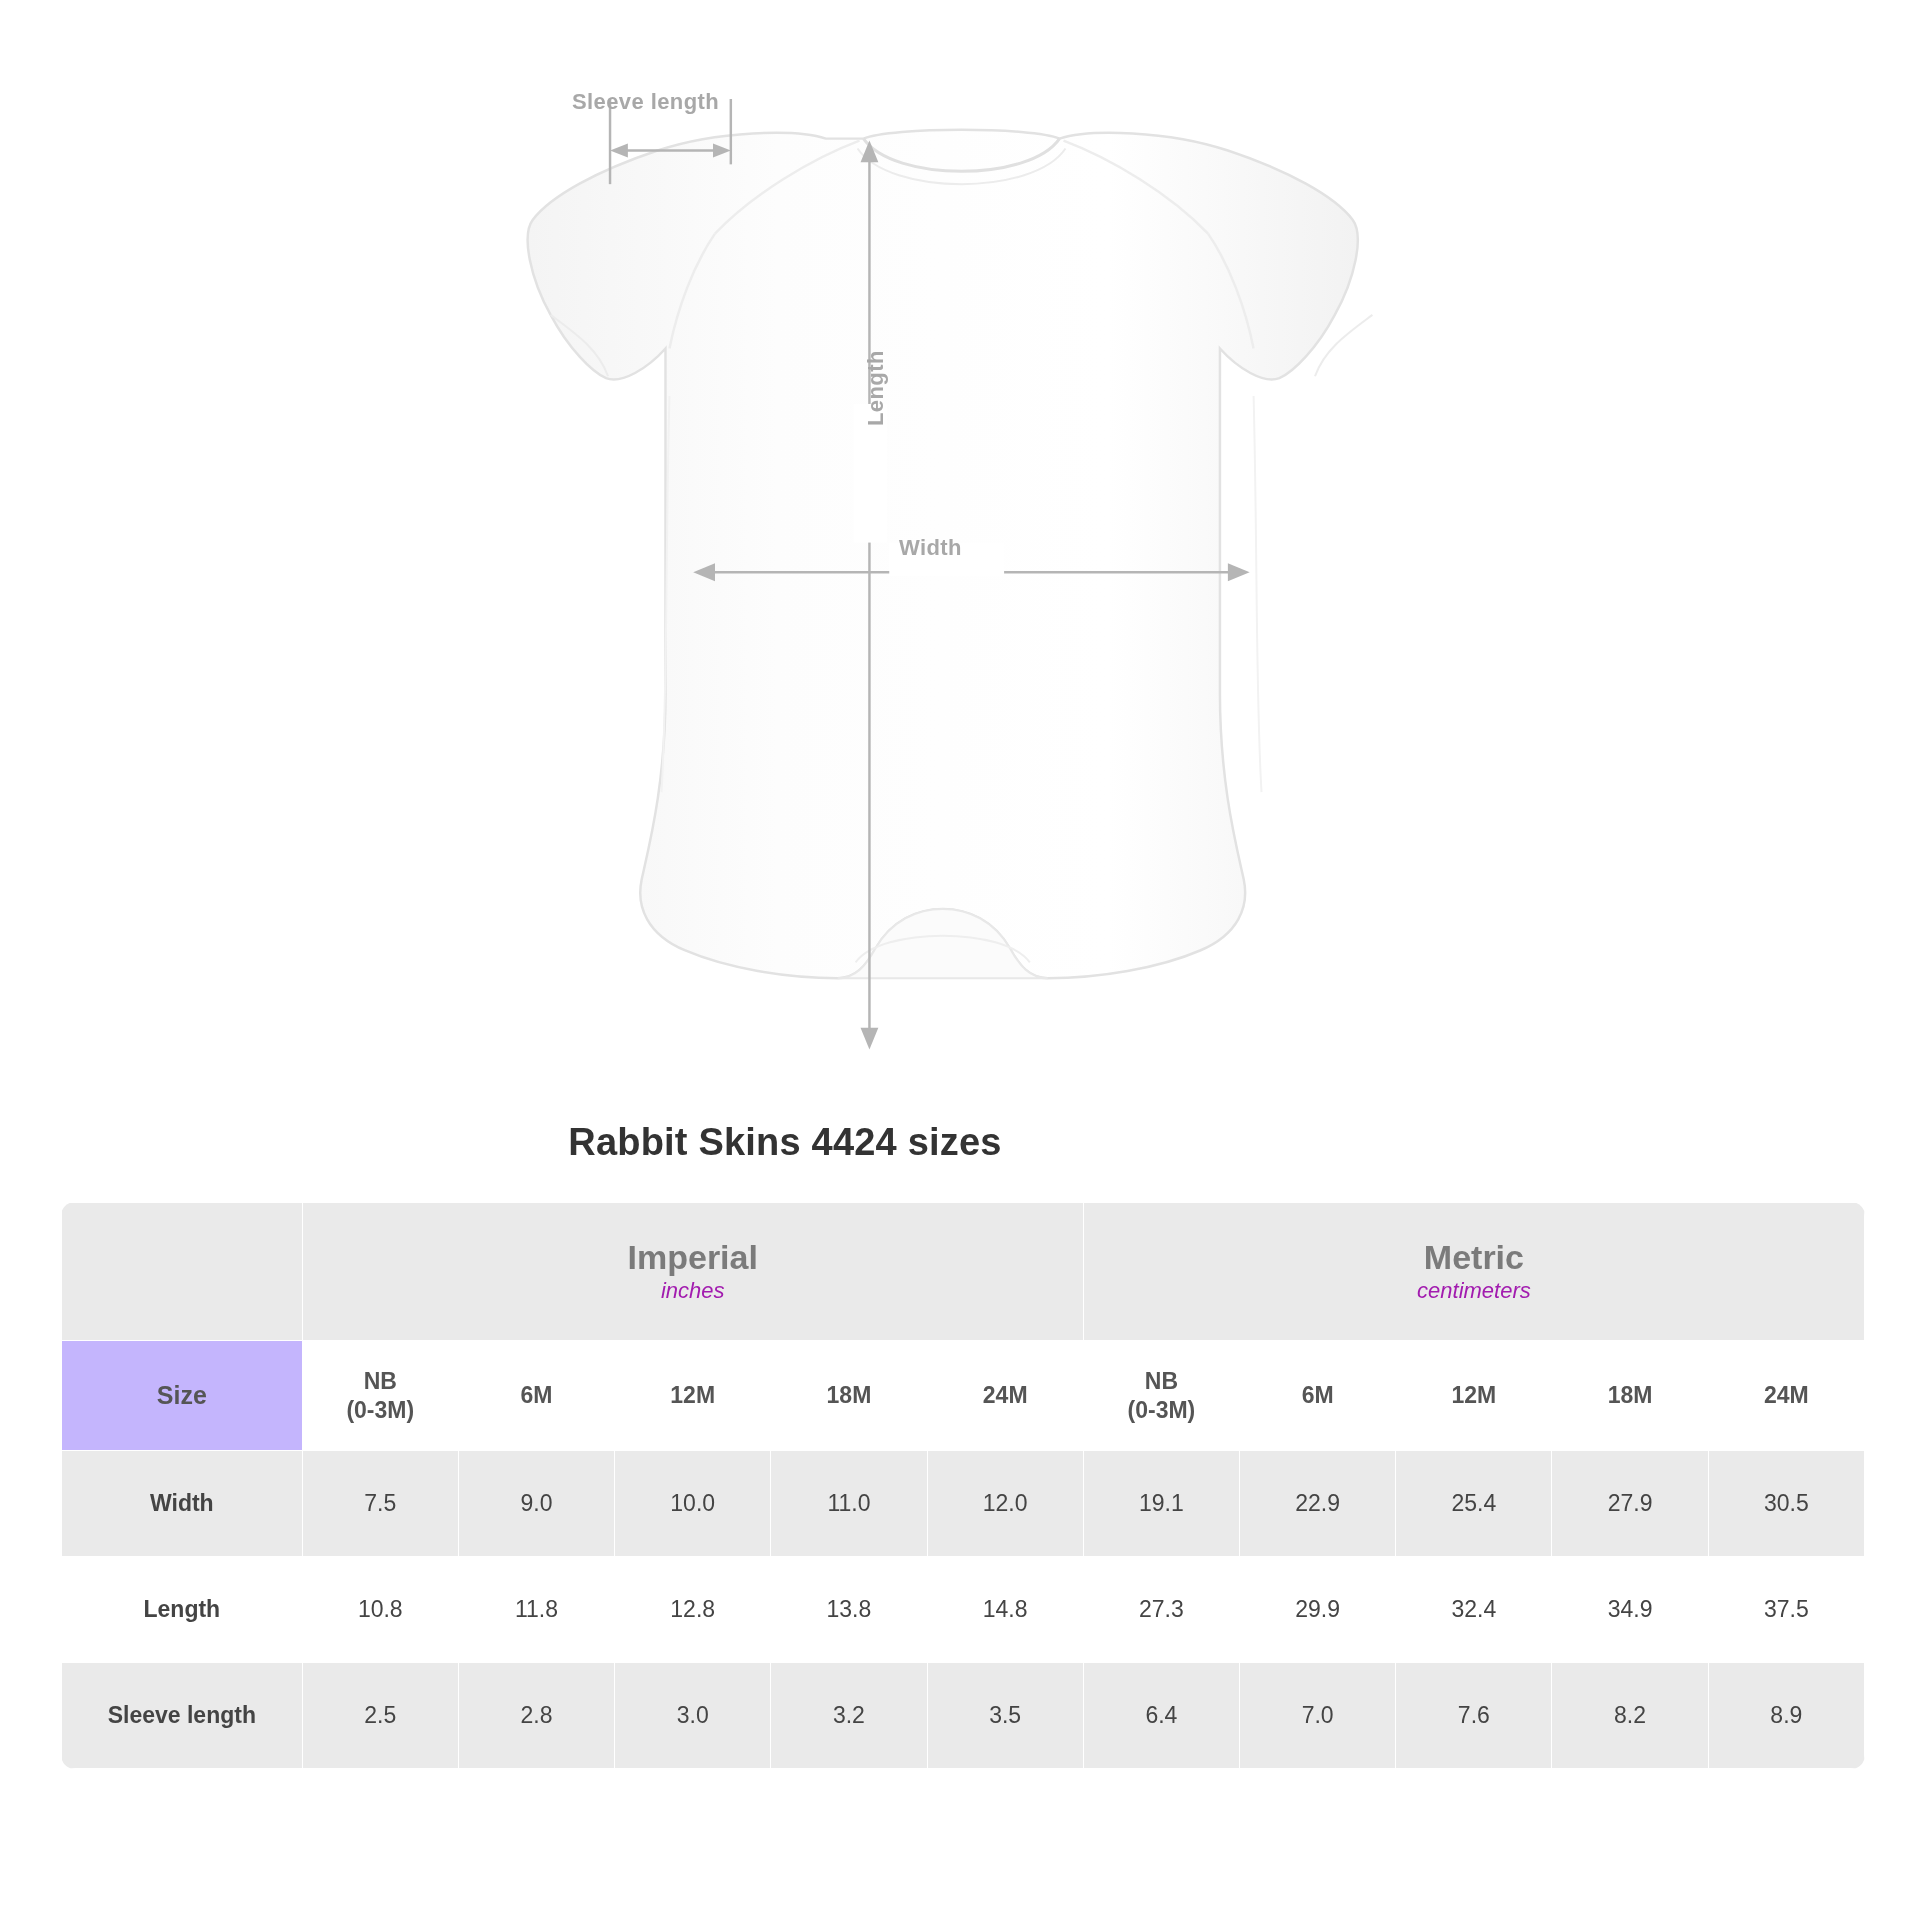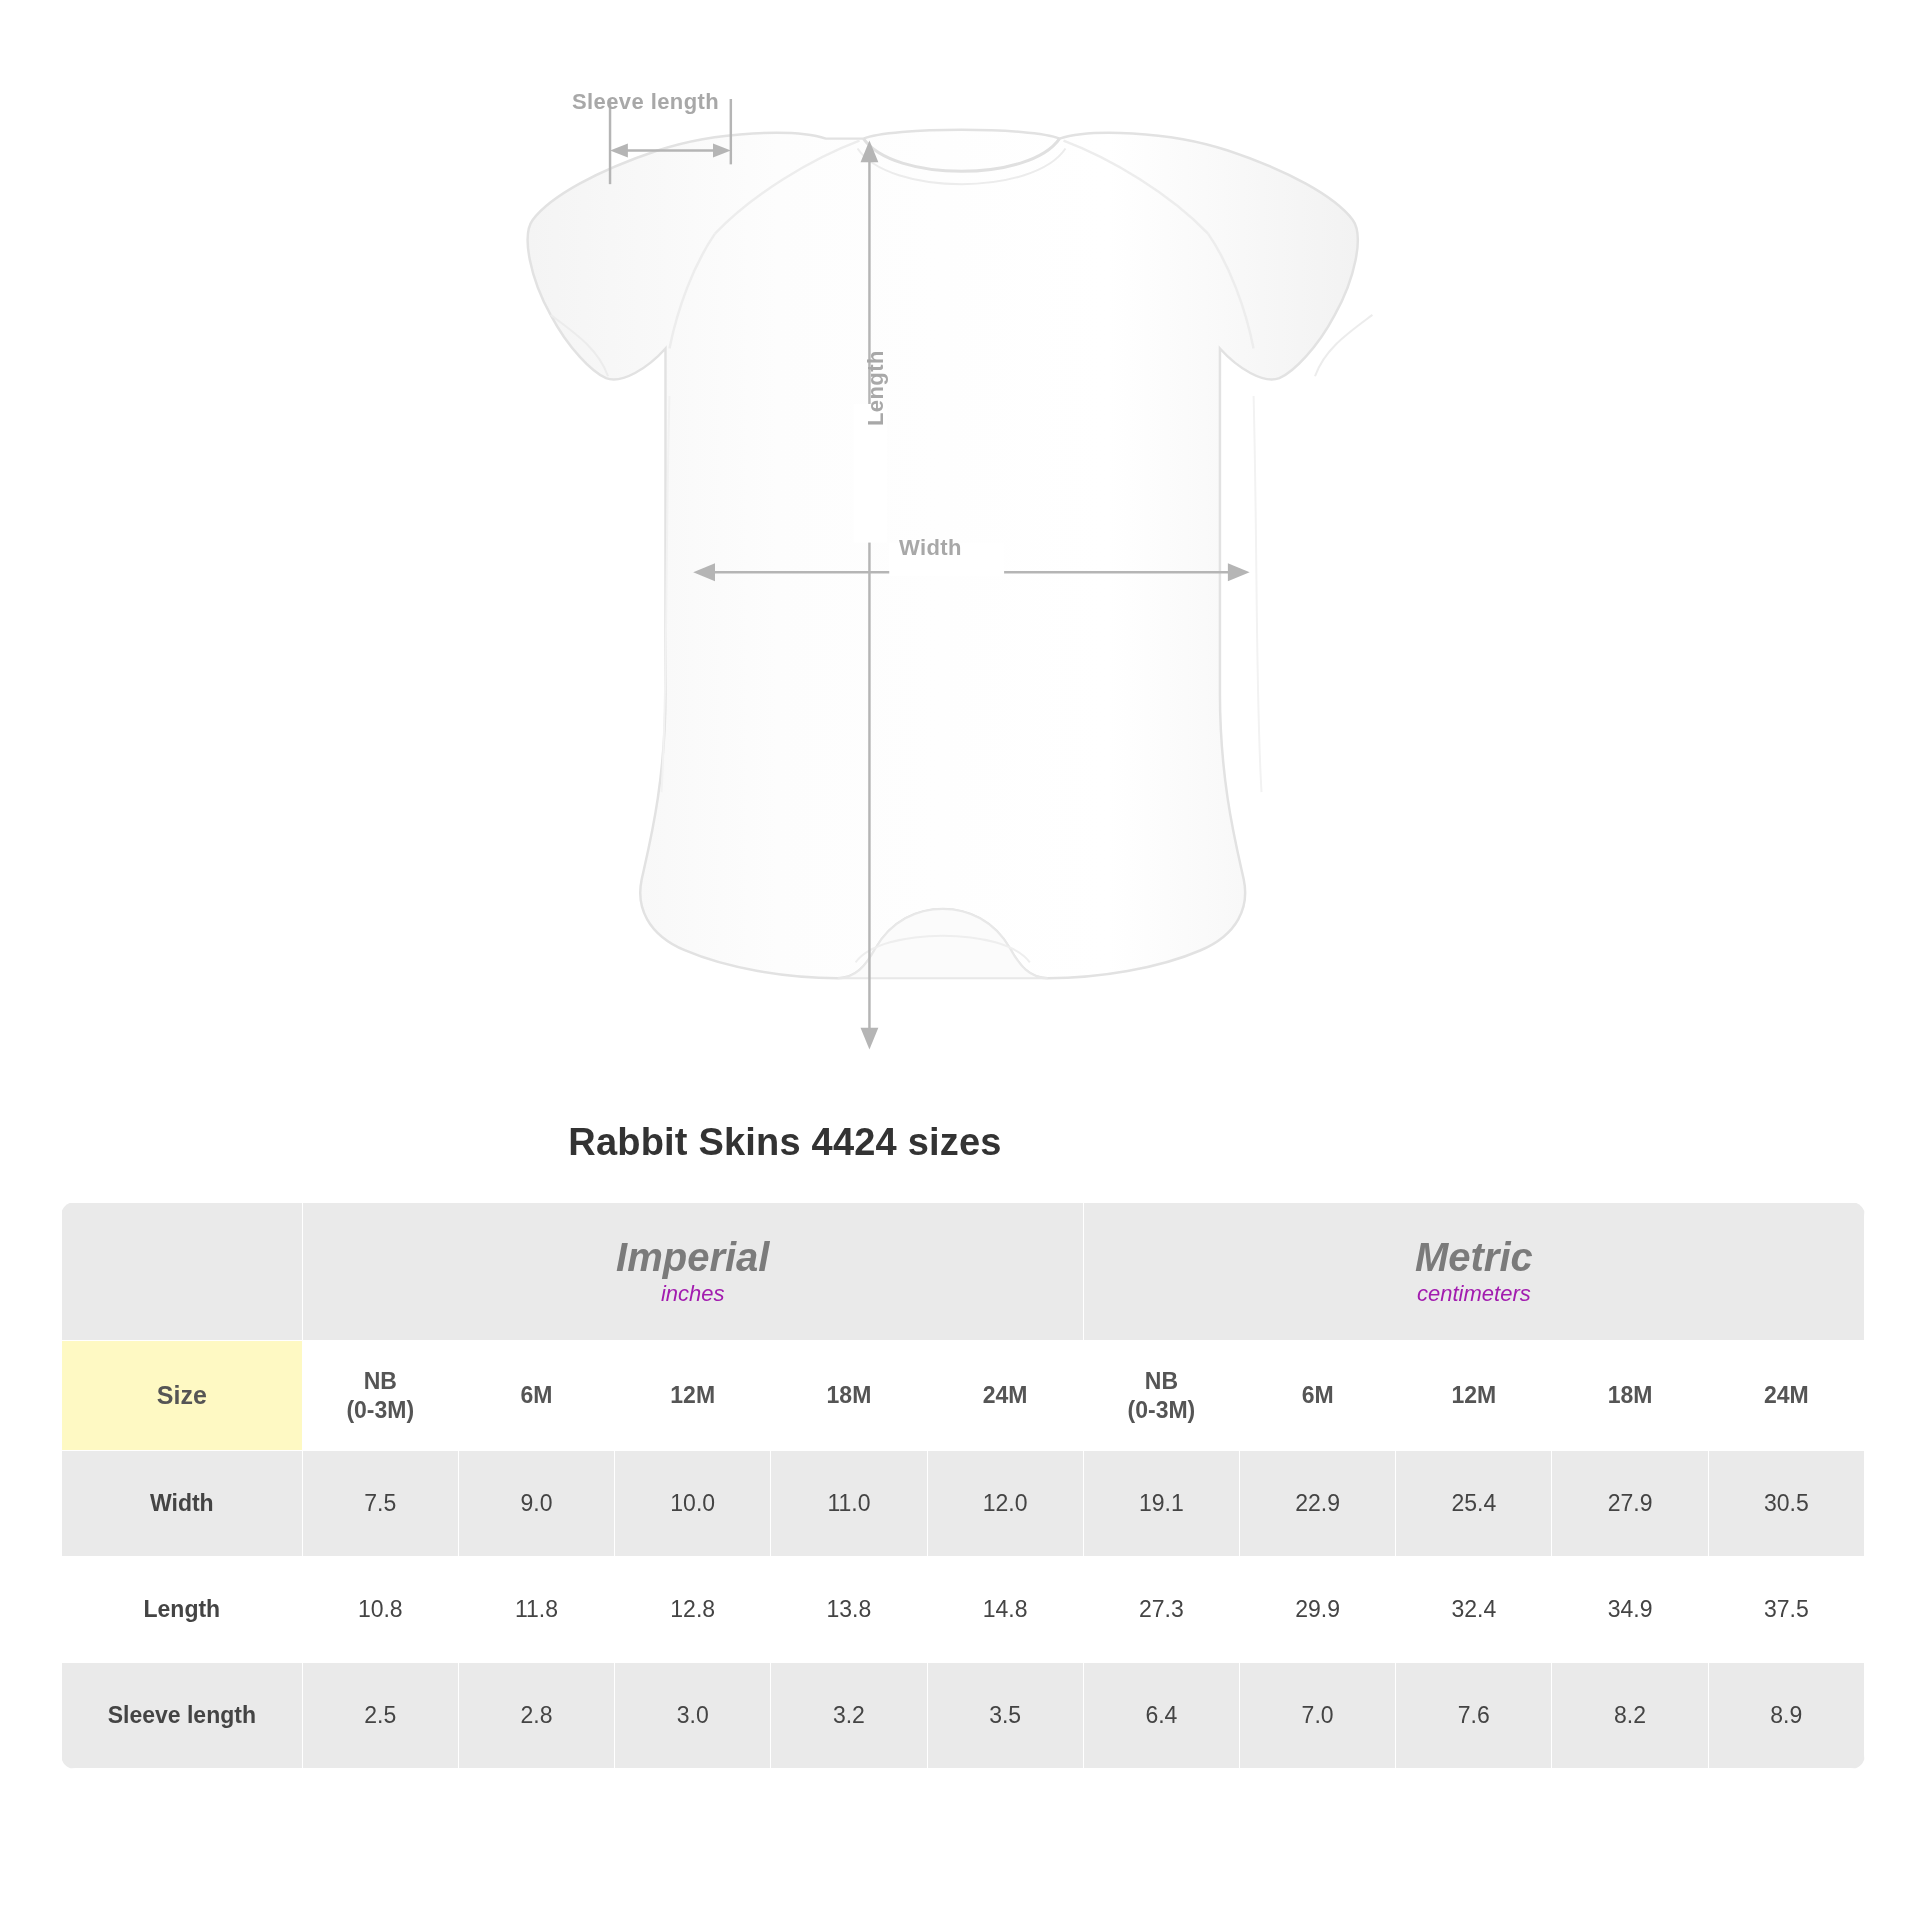--- a/index.html
+++ b/index.html
@@ -94,22 +94,21 @@
     font-size: 23px;
     color: #444444;
   }
   
   .unit-cell {
     background: #eaeaea;
     height: 137px;
     padding: 0;
   }
   .unit-name {
-    font-size: 40px;
-    font-style: italic;
+    font-size: 34px;
     font-weight: bold;
     color: #7b7b7b;
     line-height: 1.15;
   }
   .unit-sub {
     font-size: 22px;
     font-style: italic;
     color: #a21caf;
     line-height: 1.3;
   }
@@ -120,21 +119,21 @@
   
   tr.head-row td {
     background: #ffffff;
     height: 107px;
     font-weight: bold;
     color: #555555;
     font-size: 23px;
     line-height: 1.25;
   }
   tr.head-row td.row-label {
-    background: #fef9c3;
+    background: #c4b5fd;
     font-size: 25px;
   }
 
   
   tr.data-row td {
     height: 103px;
   }
   tr.row-shade td { background: #eaeaea; }
   tr.row-plain td { background: #ffffff; }
   td.row-label {

